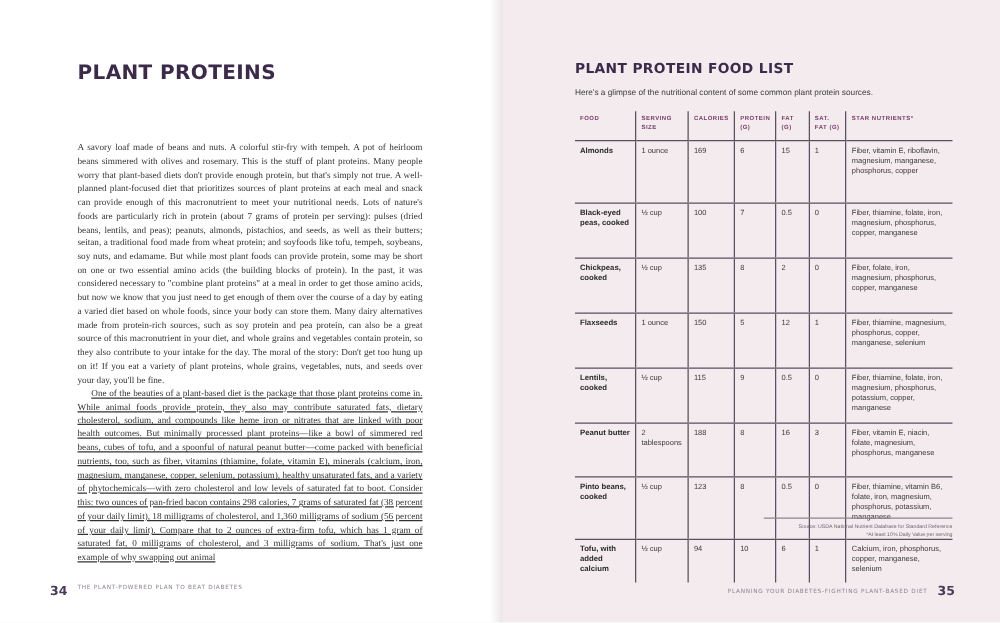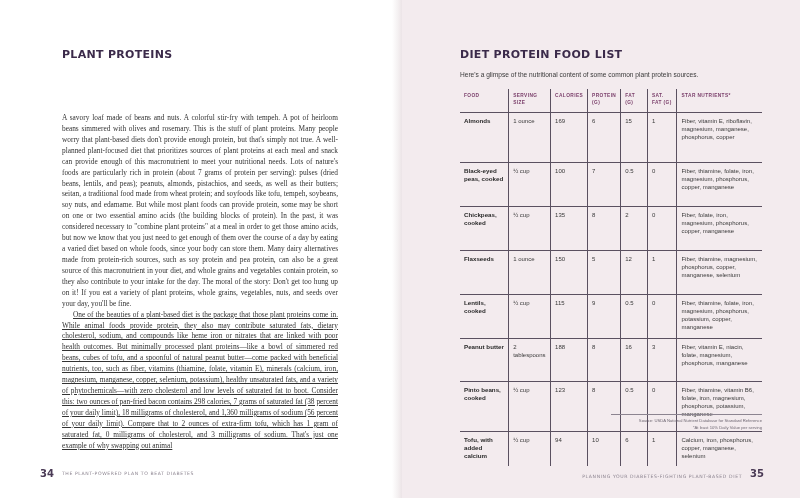--- a/index.html
+++ b/index.html
@@ -21,48 +21,48 @@
   }
 
   .heading {
     font-family: "DejaVu Sans", sans-serif;
     font-weight: bold;
     color: #3b2a4a;
     letter-spacing: 0.3px;
   }
 
   .left-heading {
-    position: absolute; left: 62px; top: 48px; font-size: 11px;
+    position: absolute; left: 62px; top: 48px; font-size: 16px;
   }
   .body-text {
     position: absolute; left: 62px; top: 69px; width: 276px;
     font-family: "Liberation Serif", serif;
     font-size: 7.35px; line-height: 10.92px;
     color: #333333;
     text-align: justify;
     margin-top: 44px;
   }
   .body-text p { text-indent: 0; }
   .body-text p + p { text-indent: 11px; text-decoration: underline; }
 
   .footer-left {
     position: absolute; left: 40px; top: 468px;
-    display: flex; align-items: center; gap: 8px;
+    display: flex; align-items: flex-start; gap: 8px;
   }
   .page-num {
     font-family: "DejaVu Sans", sans-serif;
     font-size: 10px; color: #4a3a55; font-weight: bold;
   }
   .running-head {
     font-family: "DejaVu Sans", sans-serif;
     font-size: 4.6px; color: #8c8490; letter-spacing: 0.6px;
   }
   .footer-right {
     position: absolute; right: 36px; top: 468px;
-    display: flex; align-items: flex-end; gap: 8px;
+    display: flex; align-items: center; gap: 8px;
   }
 
   .right-heading {
     position: absolute; left: 460px; top: 48px; font-size: 11px;
   }
   .intro {
     position: absolute; left: 460px; top: 71px; width: 330px;
     font-family: "Liberation Sans", sans-serif;
     font-size: 6.6px; color: #3a3a3a;
   }
@@ -131,21 +131,21 @@
 <div class="heading left-heading">PLANT PROTEINS</div>
 <div class="body-text">
   <p>A savory loaf made of beans and nuts. A colorful stir-fry with tempeh. A pot of heirloom beans simmered with olives and rosemary. This is the stuff of plant proteins. Many people worry that plant-based diets don't provide enough protein, but that's simply not true. A well-planned plant-focused diet that prioritizes sources of plant proteins at each meal and snack can provide enough of this macronutrient to meet your nutritional needs. Lots of nature's foods are particularly rich in protein (about 7 grams of protein per serving): pulses (dried beans, lentils, and peas); peanuts, almonds, pistachios, and seeds, as well as their butters; seitan, a traditional food made from wheat protein; and soyfoods like tofu, tempeh, soybeans, soy nuts, and edamame. But while most plant foods can provide protein, some may be short on one or two essential amino acids (the building blocks of protein). In the past, it was considered necessary to "combine plant proteins" at a meal in order to get those amino acids, but now we know that you just need to get enough of them over the course of a day by eating a varied diet based on whole foods, since your body can store them. Many dairy alternatives made from protein-rich sources, such as soy protein and pea protein, can also be a great source of this macronutrient in your diet, and whole grains and vegetables contain protein, so they also contribute to your intake for the day. The moral of the story: Don't get too hung up on it! If you eat a variety of plant proteins, whole grains, vegetables, nuts, and seeds over your day, you'll be fine.</p>
   <p>One of the beauties of a plant-based diet is the package that those plant proteins come in. While animal foods provide protein, they also may contribute saturated fats, dietary cholesterol, sodium, and compounds like heme iron or nitrates that are linked with poor health outcomes. But minimally processed plant proteins—like a bowl of simmered red beans, cubes of tofu, and a spoonful of natural peanut butter—come packed with beneficial nutrients, too, such as fiber, vitamins (thiamine, folate, vitamin E), minerals (calcium, iron, magnesium, manganese, copper, selenium, potassium), healthy unsaturated fats, and a variety of phytochemicals—with zero cholesterol and low levels of saturated fat to boot. Consider this: two ounces of pan-fried bacon contains 298 calories, 7 grams of saturated fat (38 percent of your daily limit), 18 milligrams of cholesterol, and 1,360 milligrams of sodium (56 percent of your daily limit). Compare that to 2 ounces of extra-firm tofu, which has 1 gram of saturated fat, 0 milligrams of cholesterol, and 3 milligrams of sodium. That's just one example of why swapping out animal</p>
 </div>
 <div class="footer-left">
   <span class="page-num">34</span>
   <span class="running-head">THE PLANT-POWERED PLAN TO BEAT DIABETES</span>
 </div>
 
-<div class="heading right-heading">DIET PROTEIN FOOD LIST</div>
+<div class="heading right-heading">PLANT PROTEIN FOOD LIST</div>
 <div class="intro">Here's a glimpse of the nutritional content of some common plant protein sources.</div>
 
 <table class="food">
   <thead>
     <tr>
       <th class="col-food">FOOD</th>
       <th class="col-serving">SERVING SIZE</th>
       <th class="col-cal">CALORIES</th>
       <th class="col-protein">PROTEIN (G)</th>
       <th class="col-fat">FAT (G)</th>

